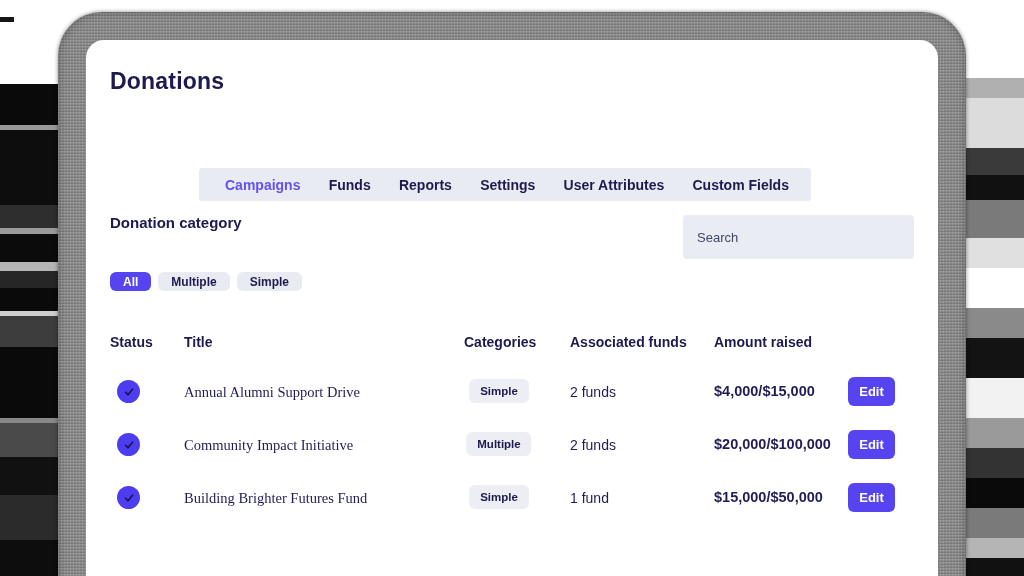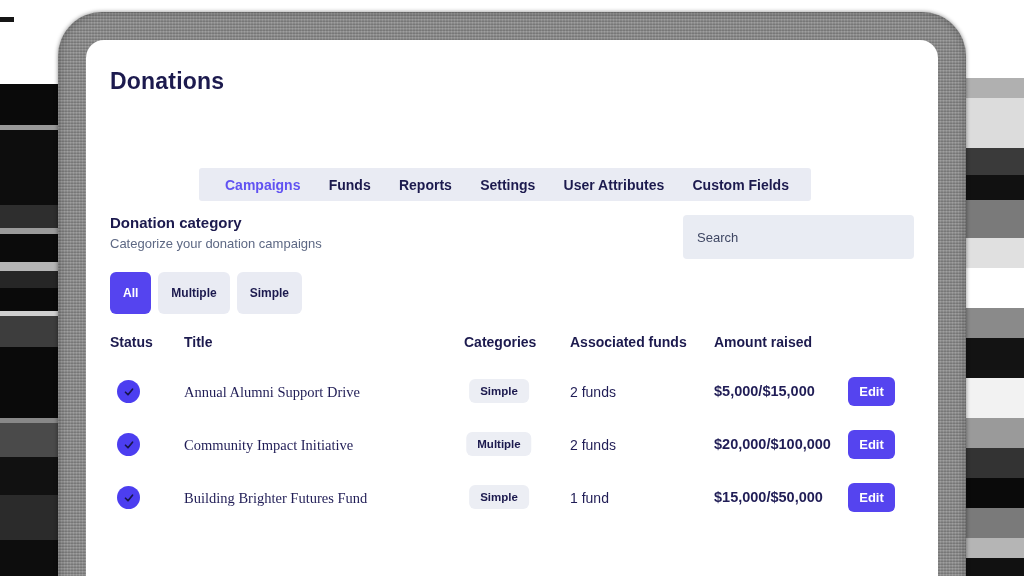--- a/index.html
+++ b/index.html
@@ -49,21 +49,21 @@
 
   .section-heading { position:absolute; left:110px; top:214px; font-size:15px; font-weight:800; color:#1c1a4e; }
   .section-sub { position:absolute; left:110px; top:236px; font-size:13px; color:#5d6884; }
 
   .search-box { position:absolute; left:683px; top:215px; width:231px; height:44px;
     background:#e9ecf3; border:none; border-radius:4px; padding:0 14px;
     font-size:13px; color:#3f4763; font-family:inherit; outline:none; }
   .search-box::placeholder { color:#3f4763; opacity:1; }
 
   .filter-row { position:absolute; left:110px; top:272px; display:flex; gap:7px; }
-  .pill { height:42px; display:inline-flex; align-items:center; padding:0 13px;
+  .pill { height:19px; display:inline-flex; align-items:center; padding:0 13px;
     border-radius:6px; font-size:12px; font-weight:700; background:#e9ebf3; color:#1c1a4e; cursor:pointer; }
   .pill.active { background:#5544ef; color:#ffffff; }
 
   .th { position:absolute; top:334px; font-size:14px; font-weight:700; color:#1c1a4e; }
   .th-status{ left:110px; } .th-title{ left:184px; } .th-categories{ left:464px; }
   .th-funds{ left:570px; } .th-amount{ left:714px; }
 
   .t-row { position:absolute; left:0; width:1024px; height:32px; }
   .row-1{ top:376px; } .row-2{ top:429px; } .row-3{ top:482px; }
 
@@ -99,21 +99,20 @@
     <nav class="tab-bar">
       <span class="tab active">Campaigns</span>
       <span class="tab">Funds</span>
       <span class="tab">Reports</span>
       <span class="tab">Settings</span>
       <span class="tab">User Attributes</span>
       <span class="tab">Custom Fields</span>
     </nav>
 
     <div class="section-heading">Donation category</div>
-    <div class="section-sub">Categorize your donation campaigns</div>
 
     <input class="search-box" type="text" placeholder="Search" style="">
 
     <div class="filter-row">
       <span class="pill active">All</span>
       <span class="pill">Multiple</span>
       <span class="pill">Simple</span>
     </div>
 
     <div class="th th-status">Status</div>
@@ -124,21 +123,21 @@
 
     <div class="t-row row-1">
       <span class="check-circle">
         <svg viewBox="0 0 24 24" width="12" height="12" aria-hidden="true">
           <path d="M5 12.5l5 5 9-11" stroke="#18164a" stroke-width="3.4" fill="none" stroke-linecap="round" stroke-linejoin="round"></path>
         </svg>
       </span>
       <span class="cell-title">Annual Alumni Support Drive</span>
       <span class="badge">Simple</span>
       <span class="cell-funds">2 funds</span>
-      <span class="cell-amount">$5,000/$15,000</span>
+      <span class="cell-amount">$4,000/$15,000</span>
       <button class="edit-btn">Edit</button>
     </div>
 
     <div class="t-row row-2">
       <span class="check-circle">
         <svg viewBox="0 0 24 24" width="12" height="12" aria-hidden="true">
           <path d="M5 12.5l5 5 9-11" stroke="#18164a" stroke-width="3.4" fill="none" stroke-linecap="round" stroke-linejoin="round"></path>
         </svg>
       </span>
       <span class="cell-title">Community Impact Initiative</span>

